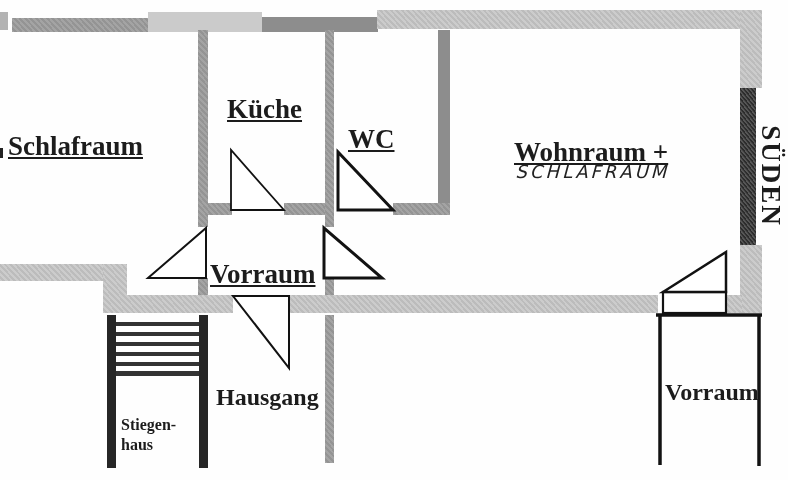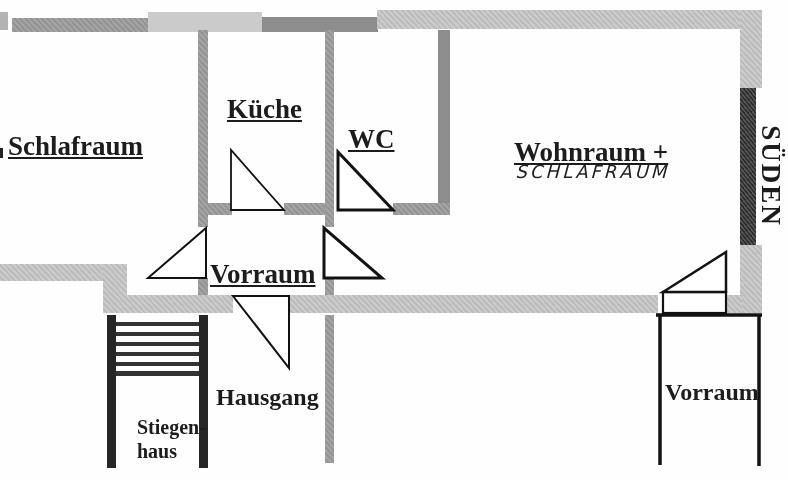--- a/index.html
+++ b/index.html
@@ -15,21 +15,21 @@
   .c-black{background:#3b3b3b;background-image:repeating-linear-gradient(51deg,rgba(255,255,255,.14) 0 1px,rgba(0,0,0,.25) 2px 3px);}
   .c-rail{background:#262626;}
   .c-step{background:#333;}
   svg.overlay{position:absolute;left:0;top:0;z-index:5;}
   .lbl{
     position:absolute;z-index:10;color:#1c1c1c;font-weight:bold;
     line-height:1.05;white-space:nowrap;
   }
   .lbl-main{font-size:27px;text-decoration:underline;}
   .lbl-mid{font-size:24px;}
-  .lbl-small{font-size:20px;line-height:1.22;margin-left:16px;}
+  .lbl-small{font-size:16px;line-height:1.22;}
   .lbl-hand{
     font-family:"DejaVu Sans",sans-serif;font-style:italic;font-weight:normal;
     font-size:18px;letter-spacing:3px;transform:skewX(-4deg);color:#222;
   }
   .lbl-sueden{
     font-size:27px;letter-spacing:2px;
     transform:translate(-50%,-50%) rotate(90deg);
   }
 </style>
 </head>

